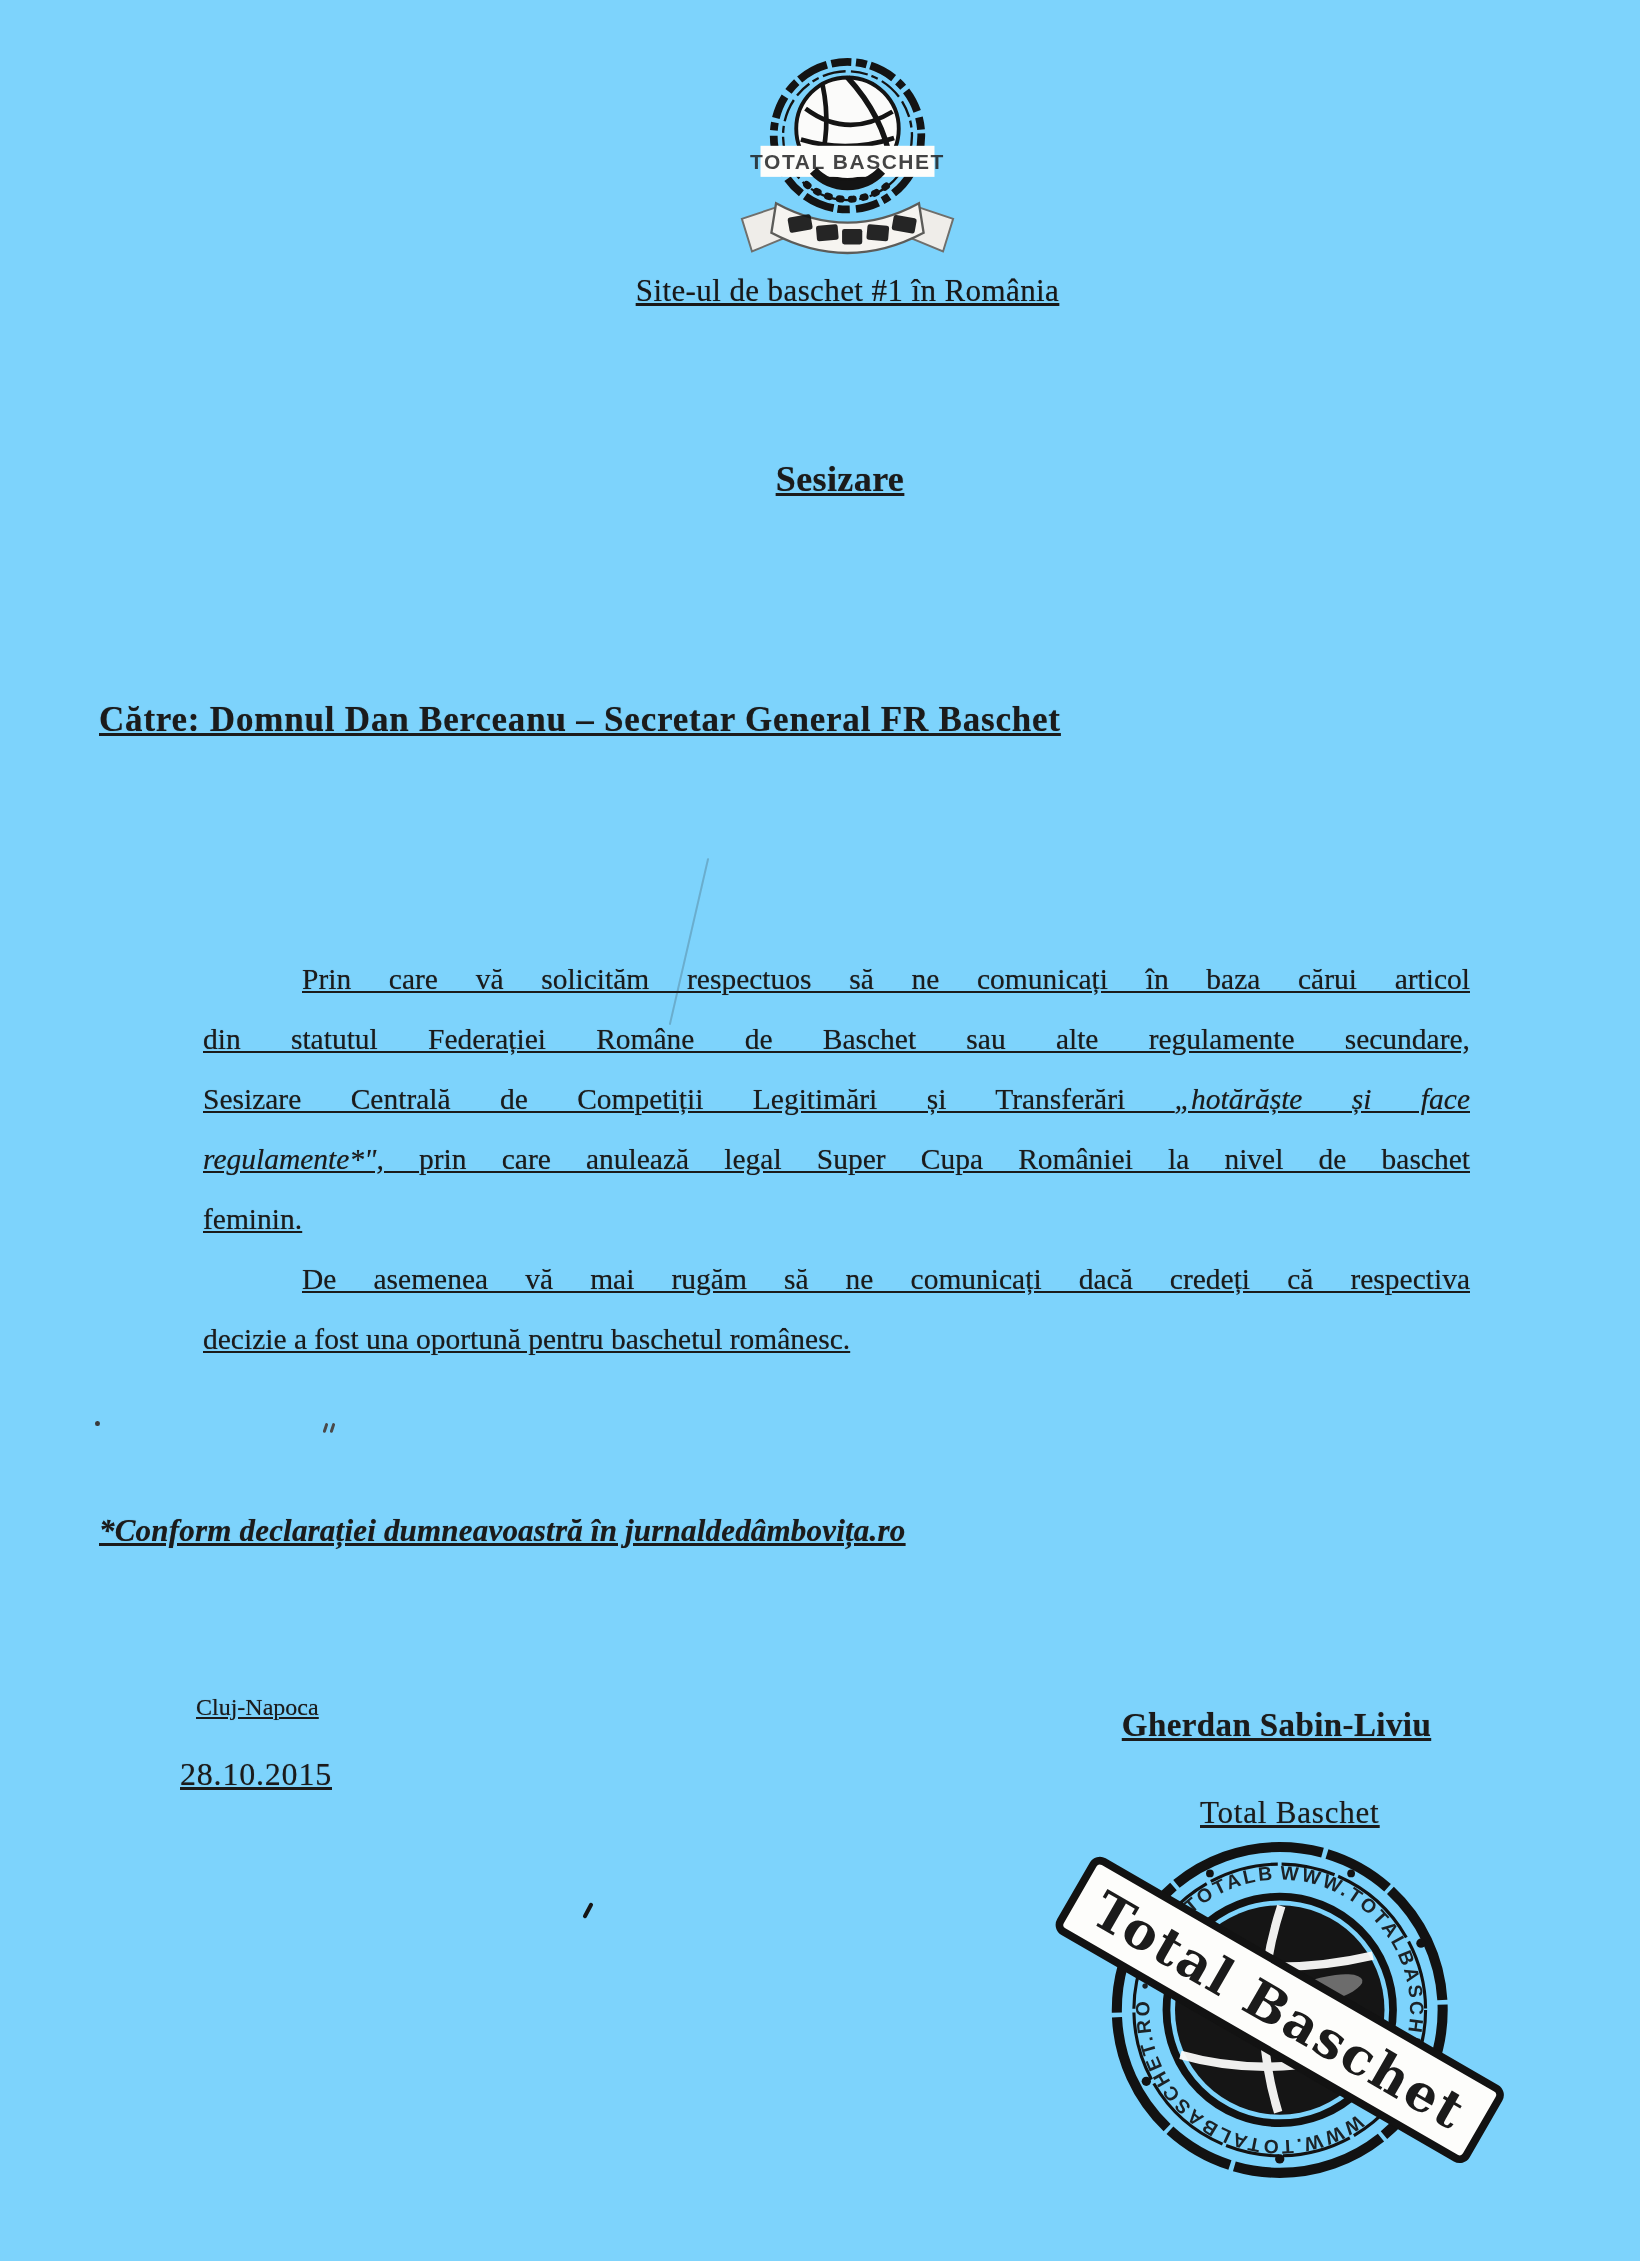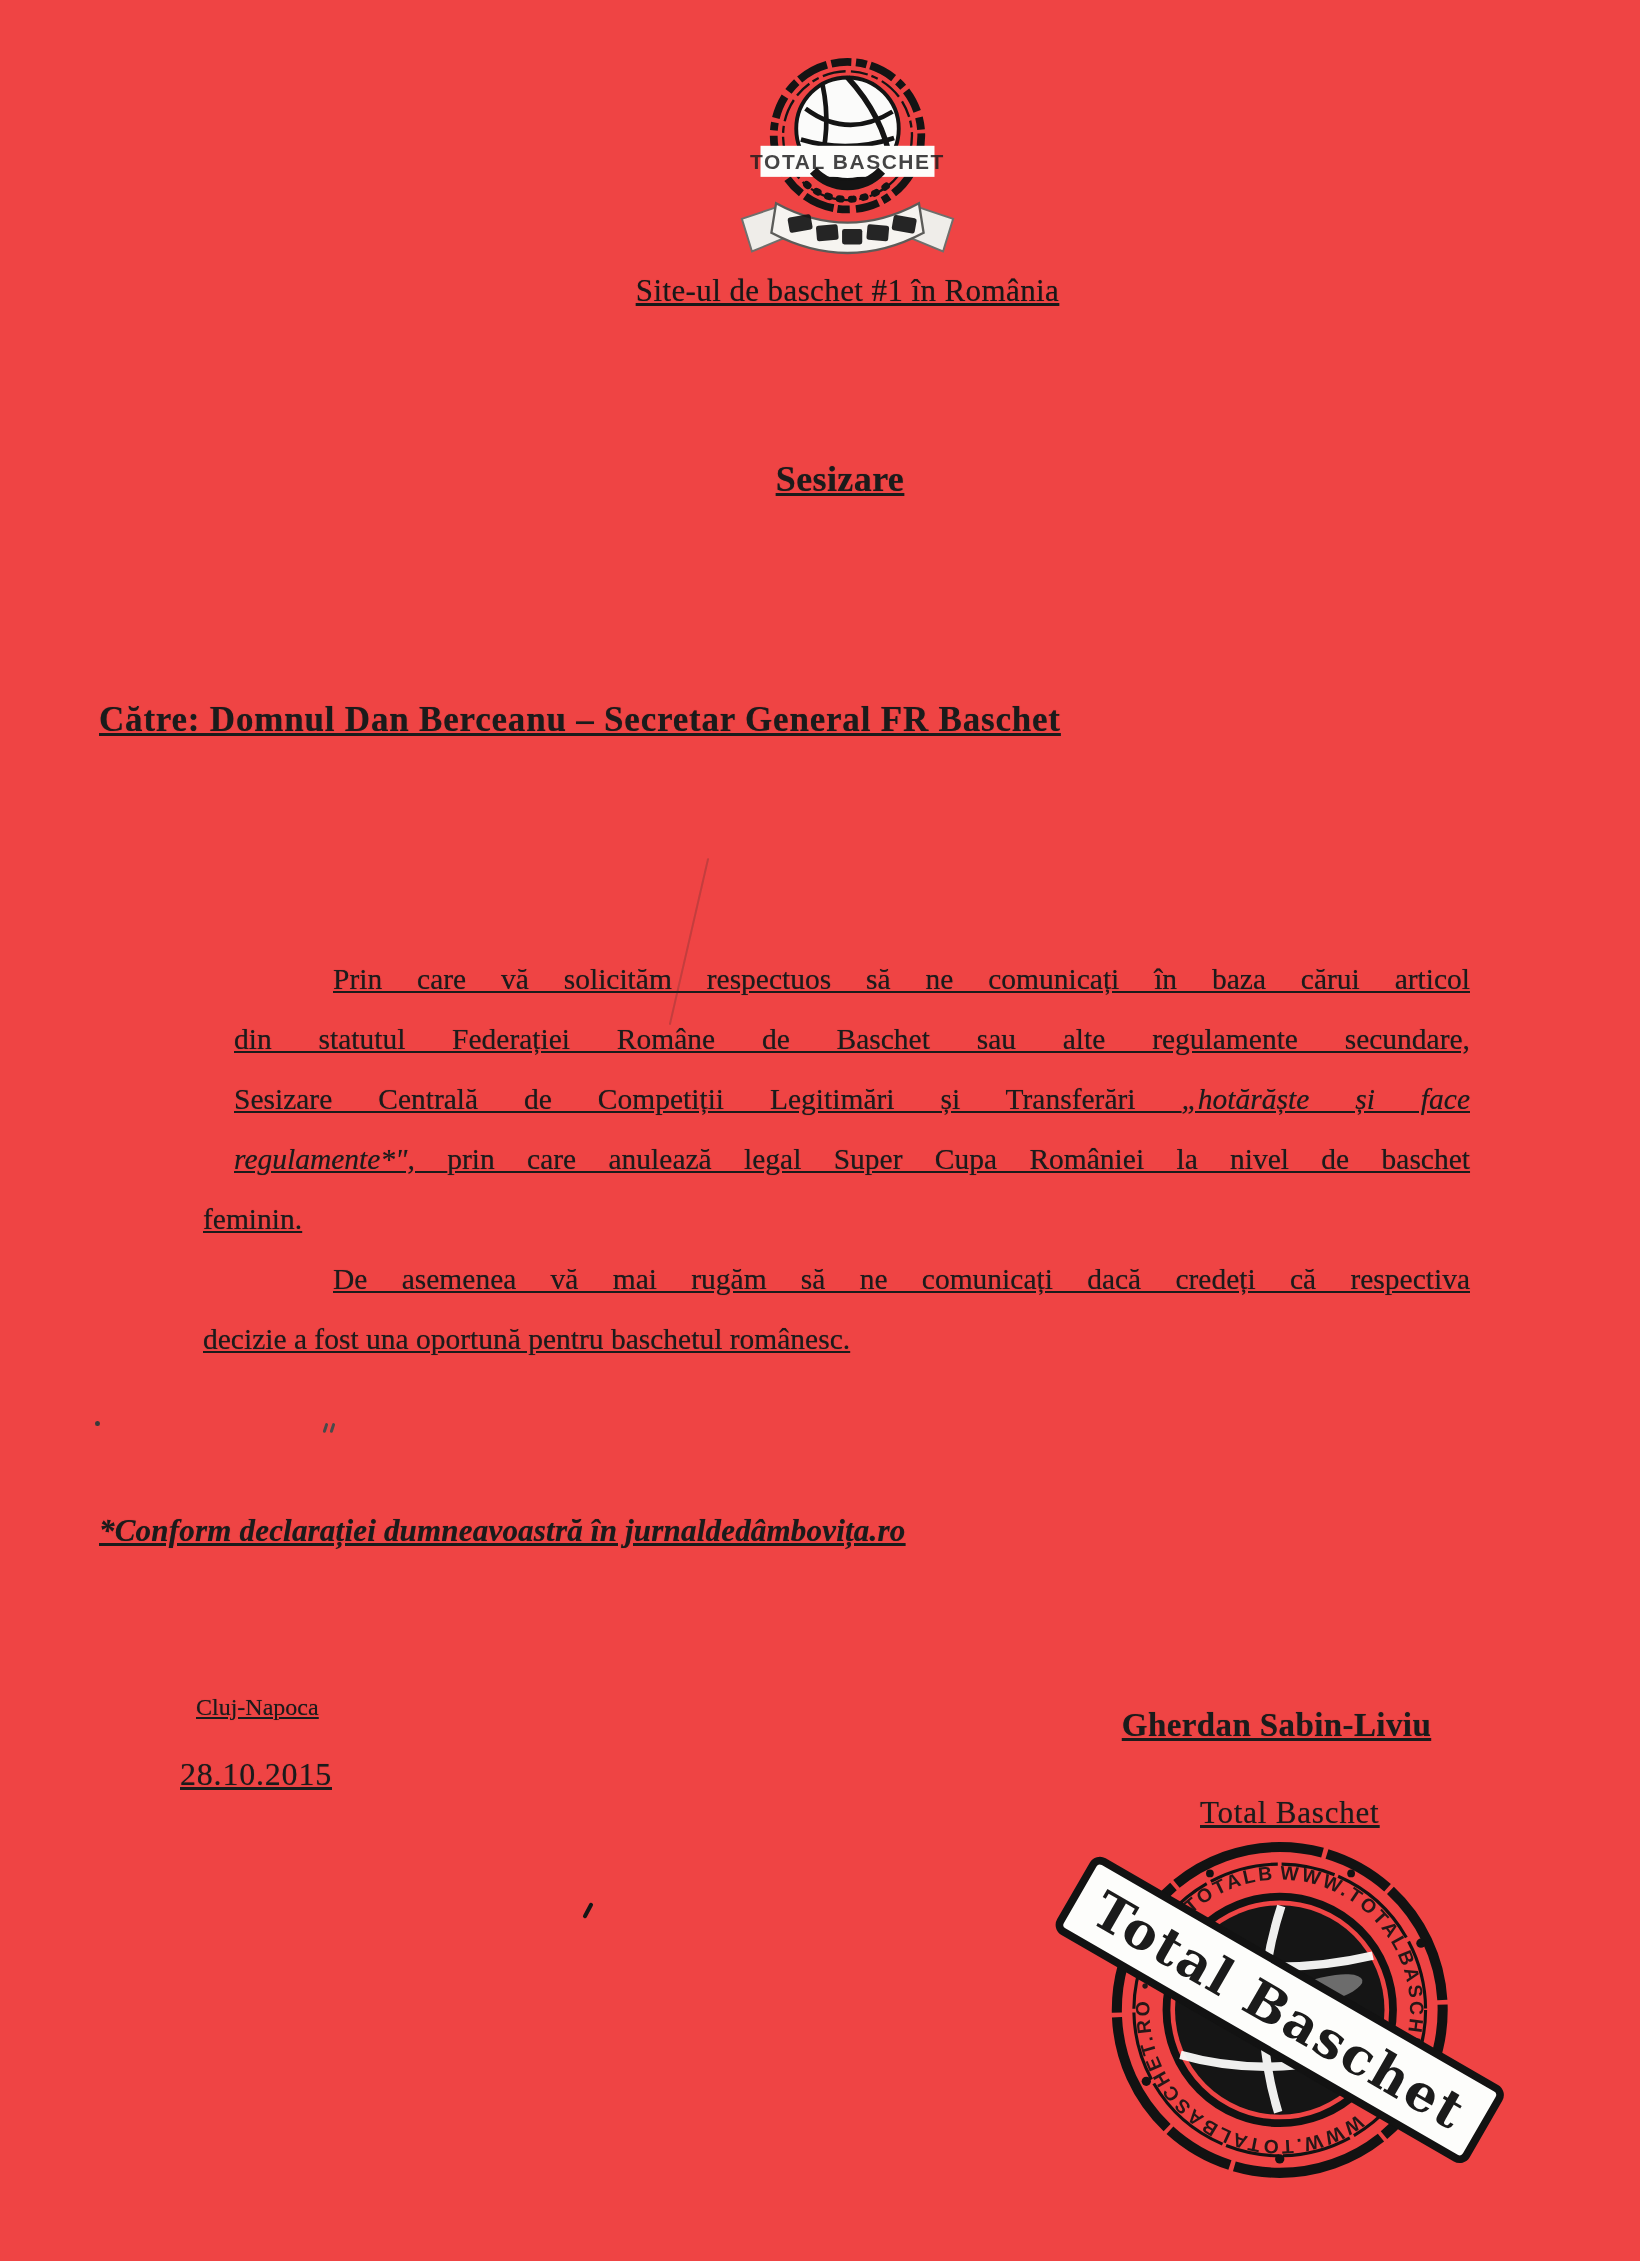--- a/index.html
+++ b/index.html
@@ -1,20 +1,20 @@
 <!DOCTYPE html>
 <html style="font-size:12.4px"><head>
 <meta charset="utf-8">
 <style>
   html,body{margin:0;padding:0;}
   body{background:#e9e9e7;}
   .page{
     position:relative;
     width:1640px;height:2261px;
-    background:#ef4444;
+    background:#7dd3fc;
     font-family:"Liberation Serif", serif;
     color:#1b1b1b;
     overflow:hidden;
   }
   
   .page .txt{ text-shadow:0 0 0.8px rgba(20,20,20,.55);text-decoration:underline; }
 
   .tagline{
     position:absolute; left:537px; top:273px; width:621px;
     text-align:center;
@@ -29,21 +29,21 @@
   .recipient{
     position:absolute; left:99px; top:700px;
     font-size:35px; font-weight:700; letter-spacing:0.8px;
     white-space:nowrap;
   }
   .bodytext{
     position:absolute; left:203px; top:949px; width:1267px;
     font-size:29.5px; line-height:60px;
   }
   .bline{ height:60px; white-space:nowrap; text-align:left; }
-  .bline.j{ white-space:normal; text-align:justify; text-align-last:justify;margin-left:31px; }
+  .bline.j{ white-space:normal; text-align:justify; text-align-last:justify; }
   .bline.ind{ text-indent:99px; }
   .bline .it{ font-style:italic; }
   .footnote{
     position:absolute; left:99px; top:1513px;
     font-size:31px; font-weight:700; font-style:italic; letter-spacing:0.2px;
     white-space:nowrap;
   }
   .sig-city{ position:absolute; left:196px; top:1694px; font-size:24px; }
   .sig-date{ position:absolute; left:180px; top:1756px; font-size:32px; letter-spacing:0.8px;}
   .sig-name{ position:absolute; left:1094px; top:1707px; width:365px; text-align:center;

